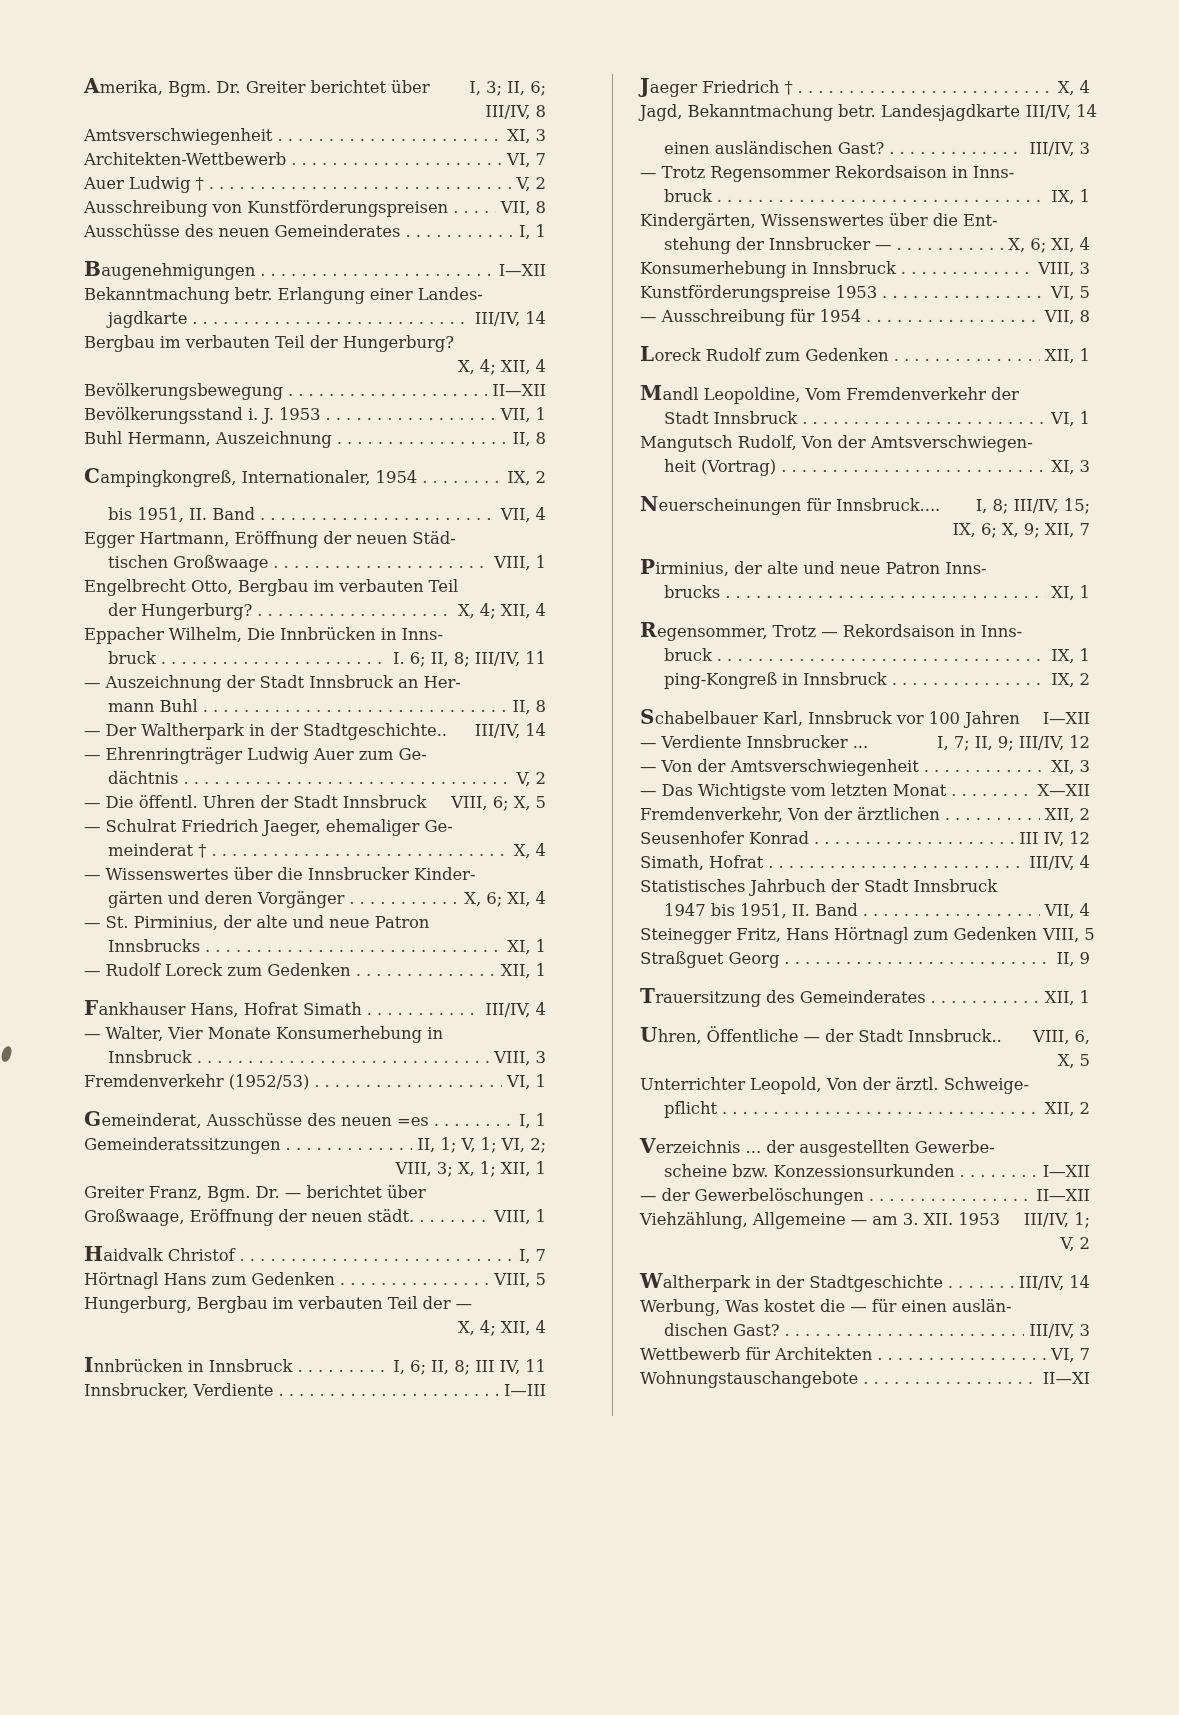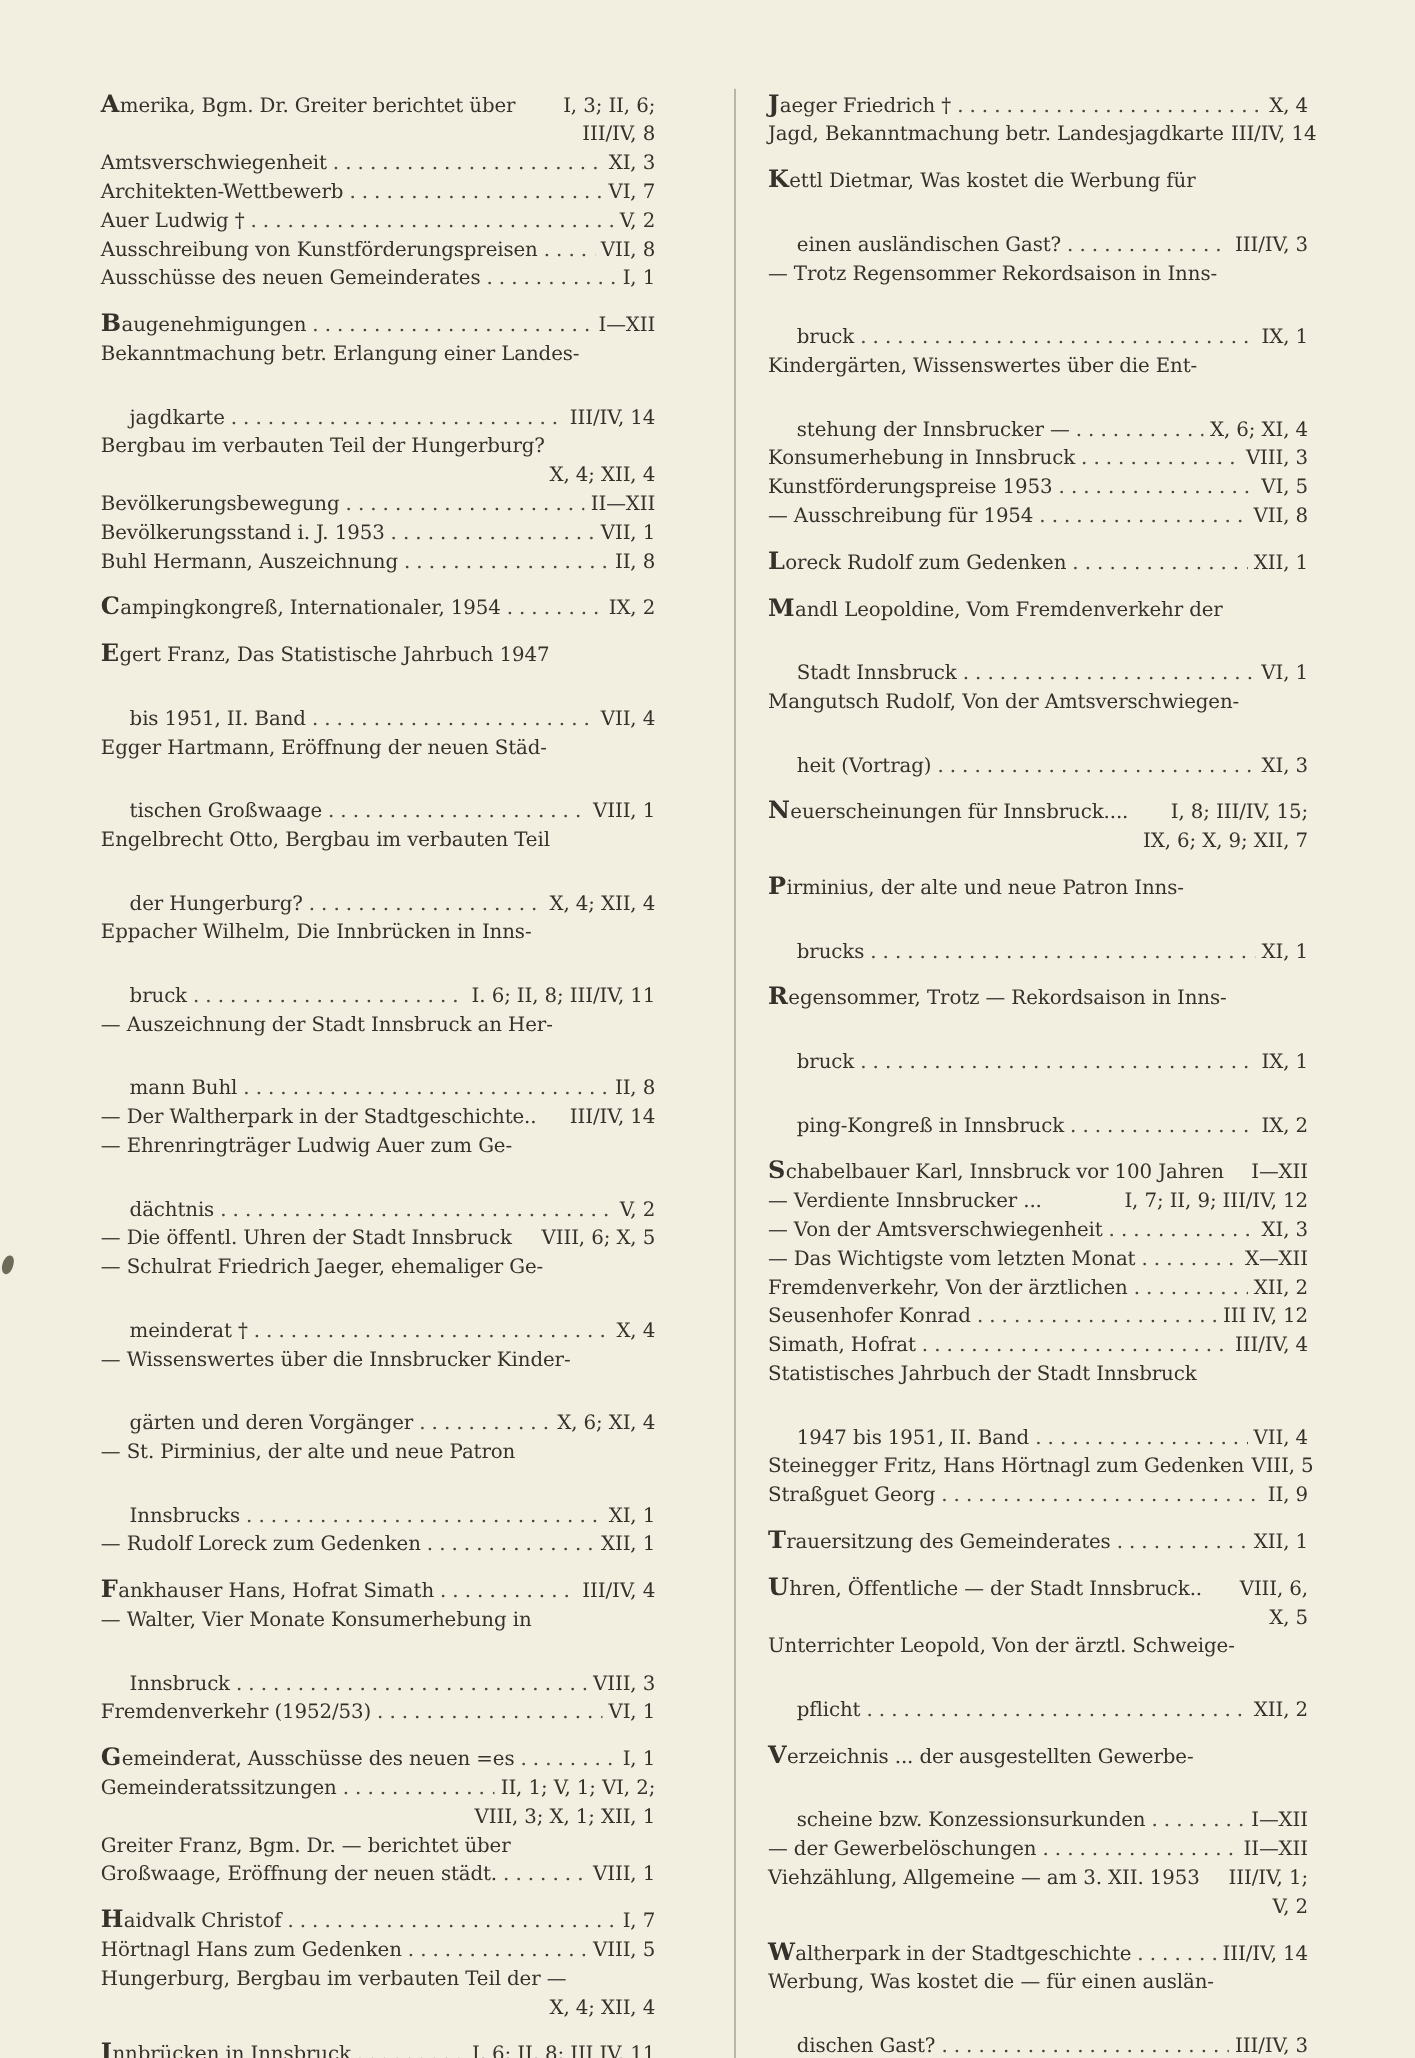--- a/index.html
+++ b/index.html
@@ -20,21 +20,21 @@
   .col-right{width:478px;padding-left:27px;border-left:1px solid var(--divider);}
   .group{margin-bottom:13px;}
   .entry{margin:0;}
   .line{display:flex;align-items:baseline;font-size:16.5px;line-height:24px;letter-spacing:-0.1px;}
   .line .text{white-space:pre;}
   .lead{font-weight:bold;font-size:20px;letter-spacing:.3px;}
   .dots{flex:1 1 auto;overflow:hidden;margin:0 5px;min-width:10px;color:#4a463c;}
   .dots::after{content:". . . . . . . . . . . . . . . . . . . . . . . . . . . . . . . . . . . . . . . . . . . . . . . . . . . . . . . . . . . .";white-space:nowrap;}
   .fill{flex:1 1 auto;min-width:6px;}
   .ref{white-space:nowrap;}
-  .ind{padding-left:24px;margin-top:29px;}
+  .ind{padding-left:24px;}
   .speck{position:absolute;left:2px;top:1046px;width:9px;height:16px;background:#57523f;border-radius:60% 40% 55% 45%;transform:rotate(12deg);opacity:.85;}
 </style>
 </head>
 <body>
 
 <div class="page">
   <div class="speck"></div>
   <div class="columns">
     <div class="col col-left">
         <div class="group">
@@ -142,24 +142,20 @@
           <div class="entry">
             <div class="line">
               <span class="text"><b class="lead">C</b>ampingkongreß, Internationaler, 1954</span>
               <span class="dots"></span>
               <span class="ref">IX, 2</span>
             </div>
           </div>
         </div>
         <div class="group">
           <div class="entry">
-            <div class="line">
-              <span class="text"><b class="lead">E</b>gert Franz, Das Statistische Jahrbuch 1947</span>
-              <span class="fill"></span>
-            </div>
             <div class="line ind">
               <span class="text">bis 1951, II. Band</span>
               <span class="dots"></span>
               <span class="ref">VII, 4</span>
             </div>
           </div>
           <div class="entry">
             <div class="line">
               <span class="text">Egger Hartmann, Eröffnung der neuen Städ-</span>
               <span class="fill"></span>
@@ -386,24 +382,20 @@
           <div class="entry">
             <div class="line">
               <span class="text">Jagd, Bekanntmachung betr. Landesjagdkarte</span>
               <span class="fill"></span>
               <span class="ref">III/IV, 14</span>
             </div>
           </div>
         </div>
         <div class="group">
           <div class="entry">
-            <div class="line">
-              <span class="text"><b class="lead">K</b>ettl Dietmar, Was kostet die Werbung für</span>
-              <span class="fill"></span>
-            </div>
             <div class="line ind">
               <span class="text">einen ausländischen Gast?</span>
               <span class="dots"></span>
               <span class="ref">III/IV, 3</span>
             </div>
           </div>
           <div class="entry">
             <div class="line">
               <span class="text">— Trotz Regensommer Rekordsaison in Inns-</span>
               <span class="fill"></span>

